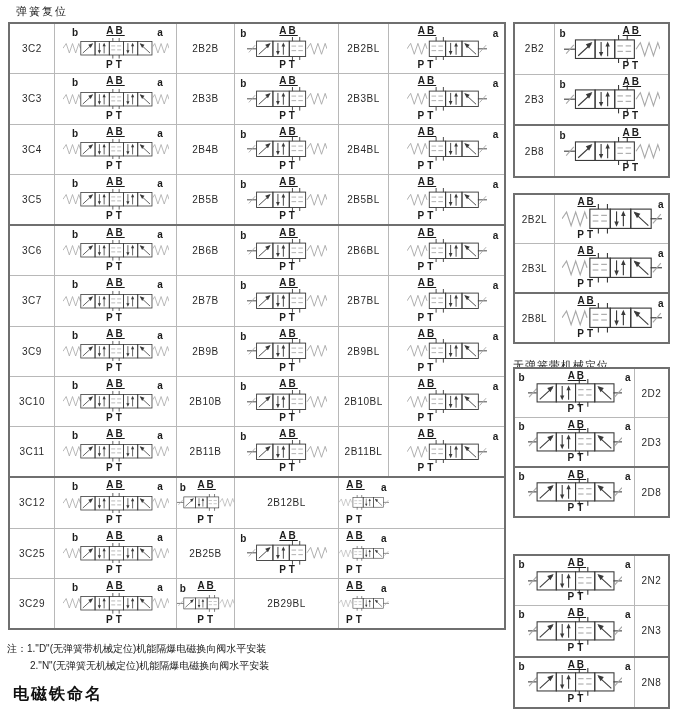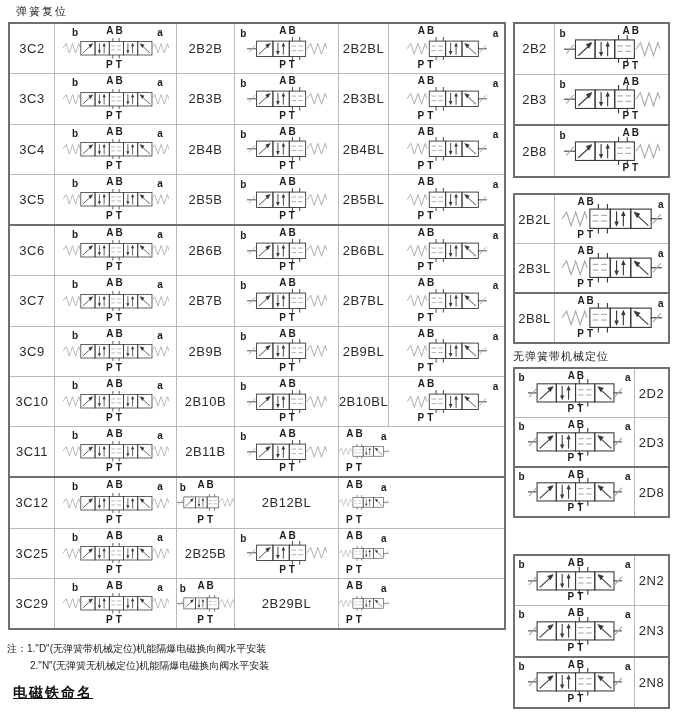--- a/index.html
+++ b/index.html
@@ -2,23 +2,23 @@
 <html><head>
 <meta charset="utf-8">
 <style>
   html,body{margin:0;padding:0;background:#fff;}
   .page{position:relative;width:678px;height:714px;background:#ffffff;overflow:hidden;
         font-family:"Liberation Sans",sans-serif;color:#1a1a1a;}
 
   
   .title-top{position:absolute;left:16px;top:4px;font-size:11px;letter-spacing:2px;color:#222;}
   .title-side{position:absolute;left:513px;font-size:11px;letter-spacing:1px;color:#222;}
-  .t3{top:349px;}
+  .t3{top:358px;}
   .t4{top:555px;}
-  .heading-bottom{position:absolute;left:13px;top:684px;font-size:14px;font-weight:bold;letter-spacing:2px;color:#111;text-decoration:underline;}
+  .heading-bottom{position:absolute;left:13px;top:684px;font-size:16px;font-weight:bold;letter-spacing:2px;color:#111;}
 
   
   .notes{position:absolute;left:7px;top:640px;font-size:10px;color:#222;line-height:17px;}
   .nline.l2{padding-left:23px;}
 
   
   .tbl{position:absolute;border:2px solid #6f6f6f;background:#fff;display:flex;flex-direction:column;box-sizing:border-box;}
   .main{left:8px;top:22px;width:498px;height:608px;}
   .p1{left:513px;top:22px;width:157px;height:156px;}
   .p2{left:513px;top:193px;width:157px;height:151px;}
@@ -29,34 +29,34 @@
   .mrow{grid-template-columns:45px 122px 58px 104px 50px 115px;}
   .p1 .prow,.p2 .prow{grid-template-columns:40px 113px;}
   .p3 .prow,.p4 .prow{grid-template-columns:120px 33px;}
   .mrow:last-child,.prow:last-child{border-bottom:none;}
   .main .mrow:nth-child(4),.main .mrow:nth-child(9),
   .p1 .prow:nth-child(2),.p2 .prow:nth-child(2),
   .p3 .prow:nth-child(2),.p4 .prow:nth-child(2){border-bottom:2px solid #6f6f6f;}
 
   .c{border-right:1px solid #b8b8b8;box-sizing:border-box;display:flex;align-items:center;justify-content:center;min-width:0;overflow:hidden;}
   .c.last{border-right:none;}
-  .cm{font-size:13px;letter-spacing:0.5px;color:#2a2a2a;white-space:nowrap;}
+  .cm{font-size:10px;letter-spacing:0.5px;color:#2a2a2a;white-space:nowrap;}
 
   
   .sym{position:relative;width:100%;height:100%;display:flex;align-items:center;justify-content:center;}
   .sym svg.g{display:block;}
   .sym3c svg.g{width:106px;}
   .sym2bb svg.g{width:80px;}
   .sym2bbl svg.g{width:80px;}
   .symp1 svg.g{width:96px;}
   .symp2 svg.g{width:100px;}
   .sym2dn svg.g{width:94px;}
 
   .lb{position:absolute;font-size:10px;font-weight:bold;line-height:1;color:#1c1c1c;}
-  .lab{letter-spacing:2px;}
+  .lab{letter-spacing:2px;text-decoration:underline;}
   .lpt{letter-spacing:3px;}
   .sym3c .pb{left:14%;top:4px;}  .sym3c .pab{left:50%;transform:translateX(-50%);top:2px;}
   .sym3c .pa{right:11%;top:4px;} .sym3c .ppt{left:50%;transform:translateX(-50%);bottom:3px;}
   .sym2bb .pb{left:5%;top:5px;}  .sym2bb .pab{left:52%;transform:translateX(-50%);top:2px;}
   .sym2bb .ppt{left:52%;transform:translateX(-50%);bottom:3px;}
   .sym2bbl .pab{left:33%;transform:translateX(-50%);top:2px;}
   .sym2bbl .pa{right:5%;top:5px;} .sym2bbl .ppt{left:33%;transform:translateX(-50%);bottom:3px;}
   .symp1 .pb{left:4%;top:5px;}   .symp1 .pab{left:68%;transform:translateX(-50%);top:2px;}
   .symp1 .ppt{left:68%;transform:translateX(-50%);bottom:3px;}
   .symp2 .pab{left:28%;transform:translateX(-50%);top:2px;}
@@ -474,20 +474,21 @@
     <div class="c">
       <div class="sym sym2bb">
         <span class="lb pb">b</span>
         <span class="lb pab lab">AB</span>
         <span class="lb ppt lpt">PT</span>
         <svg class="g" viewBox="0 0 88 26">
               <use href="#g2bb"></use>
             </svg>
       </div>
     </div>
+    <div class="c cm">2B11BL</div>
     <div class="c last">
       <div class="sym sym2bbl">
         <span class="lb pab lab">AB</span>
         <span class="lb pa">a</span>
         <span class="lb ppt lpt">PT</span>
         <svg class="g" viewBox="0 0 88 26">
               <use href="#g2bbl"></use>
             </svg>
       </div>
     </div>

